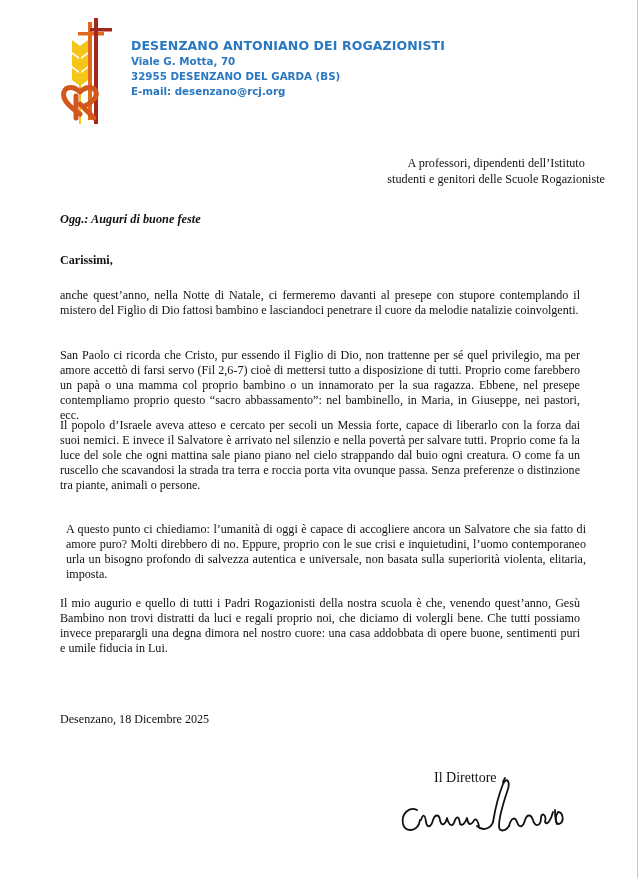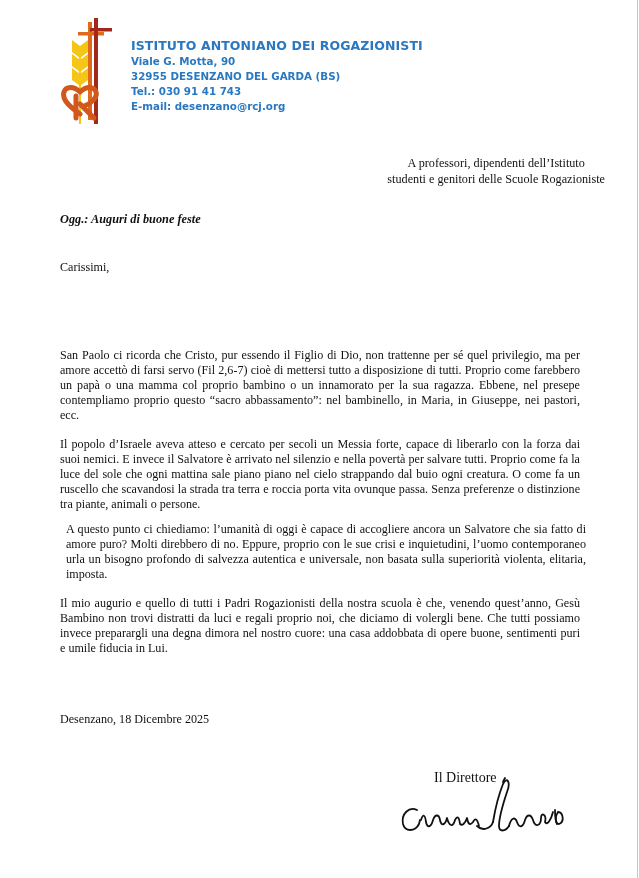--- a/index.html
+++ b/index.html
@@ -78,24 +78,24 @@
     }
 
     .body-text {
       position: absolute;
       left: 60px;
       width: 520px;
       font-size: 12.1px;
       line-height: 15px;
       text-align: justify;
     }
-    .greeting { top: 260px; }
+    .greeting { top: 253px; font-weight: bold; }
     .p1 { top: 288px; }
     .p2 { top: 348px; }
-    .p3 { top: 437px; }
+    .p3 { top: 418px; }
     .p4 { top: 522px; margin-left: 6px; }
     .p5 { top: 596px; }
     .closing { top: 670px; }
     .date-line { top: 712px; }
 
     .signature-title {
       position: absolute;
       left: 434px;
       top: 770px;
       font-size: 14px;
@@ -136,36 +136,36 @@
     </g>
 
     <g fill="none" stroke="#d2571a" stroke-width="5" stroke-linecap="round" stroke-linejoin="round">
       <path d="M20,96 C6,86 2,80 4,74 C6,68 14,68 20,74 C26,68 34,68 36,74 C38,80 30,86 24,88"></path>
       <path d="M16,78 L16,100"></path>
       <path d="M20,86 L34,100"></path>
     </g>
   </svg>
 
   <div class="letterhead">
-    <div class="org-name">ISTITUTO ANTONIANO DEI ROGAZIONISTI</div>
-    <div class="info-line">Viale G. Motta, 90</div>
+    <div class="org-name">DESENZANO ANTONIANO DEI ROGAZIONISTI</div>
+    <div class="info-line">Viale G. Motta, 70</div>
     <div class="info-line">32955 DESENZANO DEL GARDA (BS)</div>
-    <div class="info-line">Tel.: 030 91 41 743</div>
     <div class="info-line">E-mail: desenzano@rcj.org</div>
   </div>
 
   <div class="addressees">
     <div>A professori, dipendenti dell’Istituto</div>
     <div>studenti e genitori delle Scuole Rogazioniste</div>
   </div>
 
   <div class="subject">Ogg.: Auguri di buone feste</div>
 
   <div class="body-text greeting">Carissimi,</div>
 
+  <div class="body-text p1">anche quest’anno, nella Notte di Natale, ci fermeremo davanti al presepe con stupore contemplando il mistero del Figlio di Dio fattosi bambino e lasciandoci penetrare il cuore da melodie natalizie coinvolgenti.</div>
   <div class="body-text p2">San Paolo ci ricorda che Cristo, pur essendo il Figlio di Dio, non trattenne per sé quel privilegio, ma per amore accettò di farsi servo (Fil 2,6-7) cioè di mettersi tutto a disposizione di tutti. Proprio come farebbero un papà o una mamma col proprio bambino o un innamorato per la sua ragazza. Ebbene, nel presepe contempliamo proprio questo “sacro abbassamento”: nel bambinello, in Maria, in Giuseppe, nei pastori, ecc.</div>
   <div class="body-text p3">Il popolo d’Israele aveva atteso e cercato per secoli un Messia forte, capace di liberarlo con la forza dai suoi nemici. E invece il Salvatore è arrivato nel silenzio e nella povertà per salvare tutti. Proprio come fa la luce del sole che ogni mattina sale piano piano nel cielo strappando dal buio ogni creatura. O come fa un ruscello che scavandosi la strada tra terra e roccia porta vita ovunque passa. Senza preferenze o distinzione tra piante, animali o persone.</div>
   <div class="body-text p4">A questo punto ci chiediamo: l’umanità di oggi è capace di accogliere ancora un Salvatore che sia fatto di amore puro? Molti direbbero di no. Eppure, proprio con le sue crisi e inquietudini, l’uomo contemporaneo urla un bisogno profondo di salvezza autentica e universale, non basata sulla superiorità violenta, elitaria, imposta.</div>
   <div class="body-text p5">Il mio augurio e quello di tutti i Padri Rogazionisti della nostra scuola è che, venendo quest’anno, Gesù Bambino non trovi distratti da luci e regali proprio noi, che diciamo di volergli bene. Che tutti possiamo invece preparargli una degna dimora nel nostro cuore: una casa addobbata di opere buone, sentimenti puri e umile fiducia in Lui.</div>
 
 
   <div class="body-text date-line">Desenzano, 18 Dicembre 2025</div>
 
   <div class="signature-title">Il Direttore</div>
   <svg class="signature" viewBox="0 0 170 85" fill="none" stroke="#111" stroke-width="1.8" stroke-linecap="round" stroke-linejoin="round">

